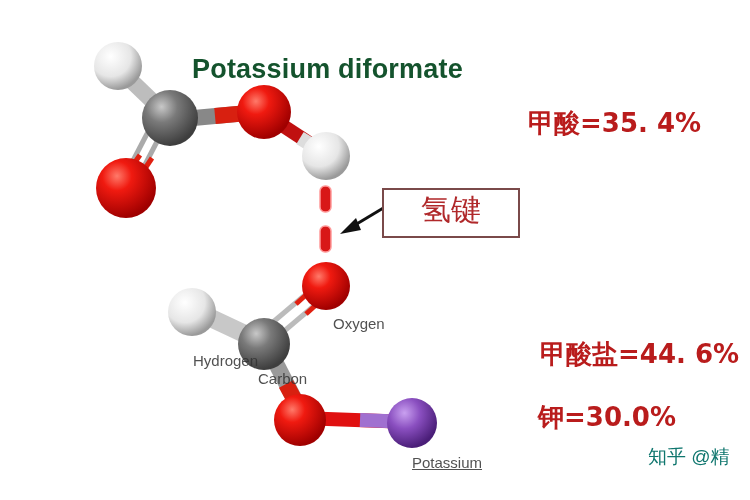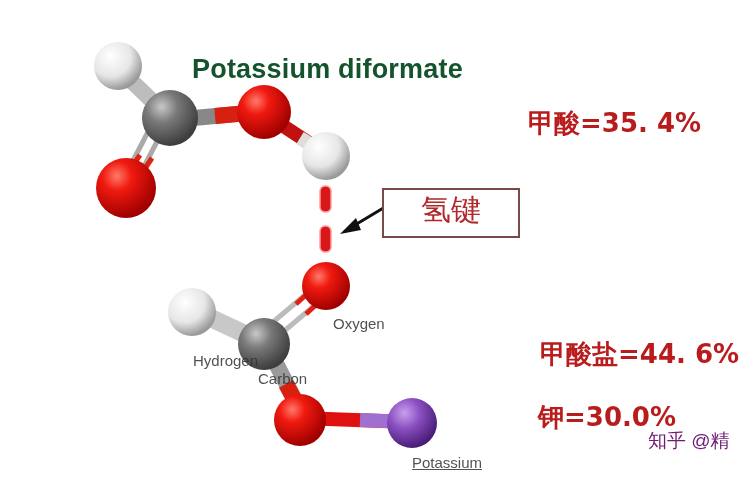--- a/index.html
+++ b/index.html
@@ -13,21 +13,21 @@
   .stat3 { left: 538px; top: 400px; }
   .hbond-box { position: absolute; left: 382px; top: 188px; width: 138px; height: 50px;
                border: 2px solid #7a4a4a; box-sizing: border-box; background: #fff;
                display: flex; align-items: flex-start; justify-content: center; }
   .hbond-label { font-family: "DejaVu Serif", serif; font-size: 30px; color: #b0282a; }
   .atom-label { position: absolute; font-size: 15px; color: #333; opacity: 0.85; white-space: nowrap; margin-top: 40px; }
   .lbl-oxygen { left: 333px; top: 275px; }
   .lbl-hydrogen { left: 193px; top: 312px; }
   .lbl-carbon { left: 258px; top: 330px; text-align: right; }
   .lbl-potassium { left: 412px; top: 414px; text-decoration: underline; }
-  .watermark { position: absolute; left: 648px; top: 428px; font-size: 19px; color: #701a75; white-space: nowrap; }
+  .watermark { position: absolute; left: 648px; top: 444px; font-size: 19px; color: #0f766e; white-space: nowrap; }
 </style>
 </head>
 <body>
 
 <svg id="canvas" viewBox="0 0 750 500" xmlns="http://www.w3.org/2000/svg">
   <defs>
     <radialGradient id="gRed" cx="35%" cy="30%" r="70%">
       <stop offset="0%" stop-color="#ff7a6a"></stop>
       <stop offset="35%" stop-color="#f01a10"></stop>
       <stop offset="100%" stop-color="#a00000"></stop>

